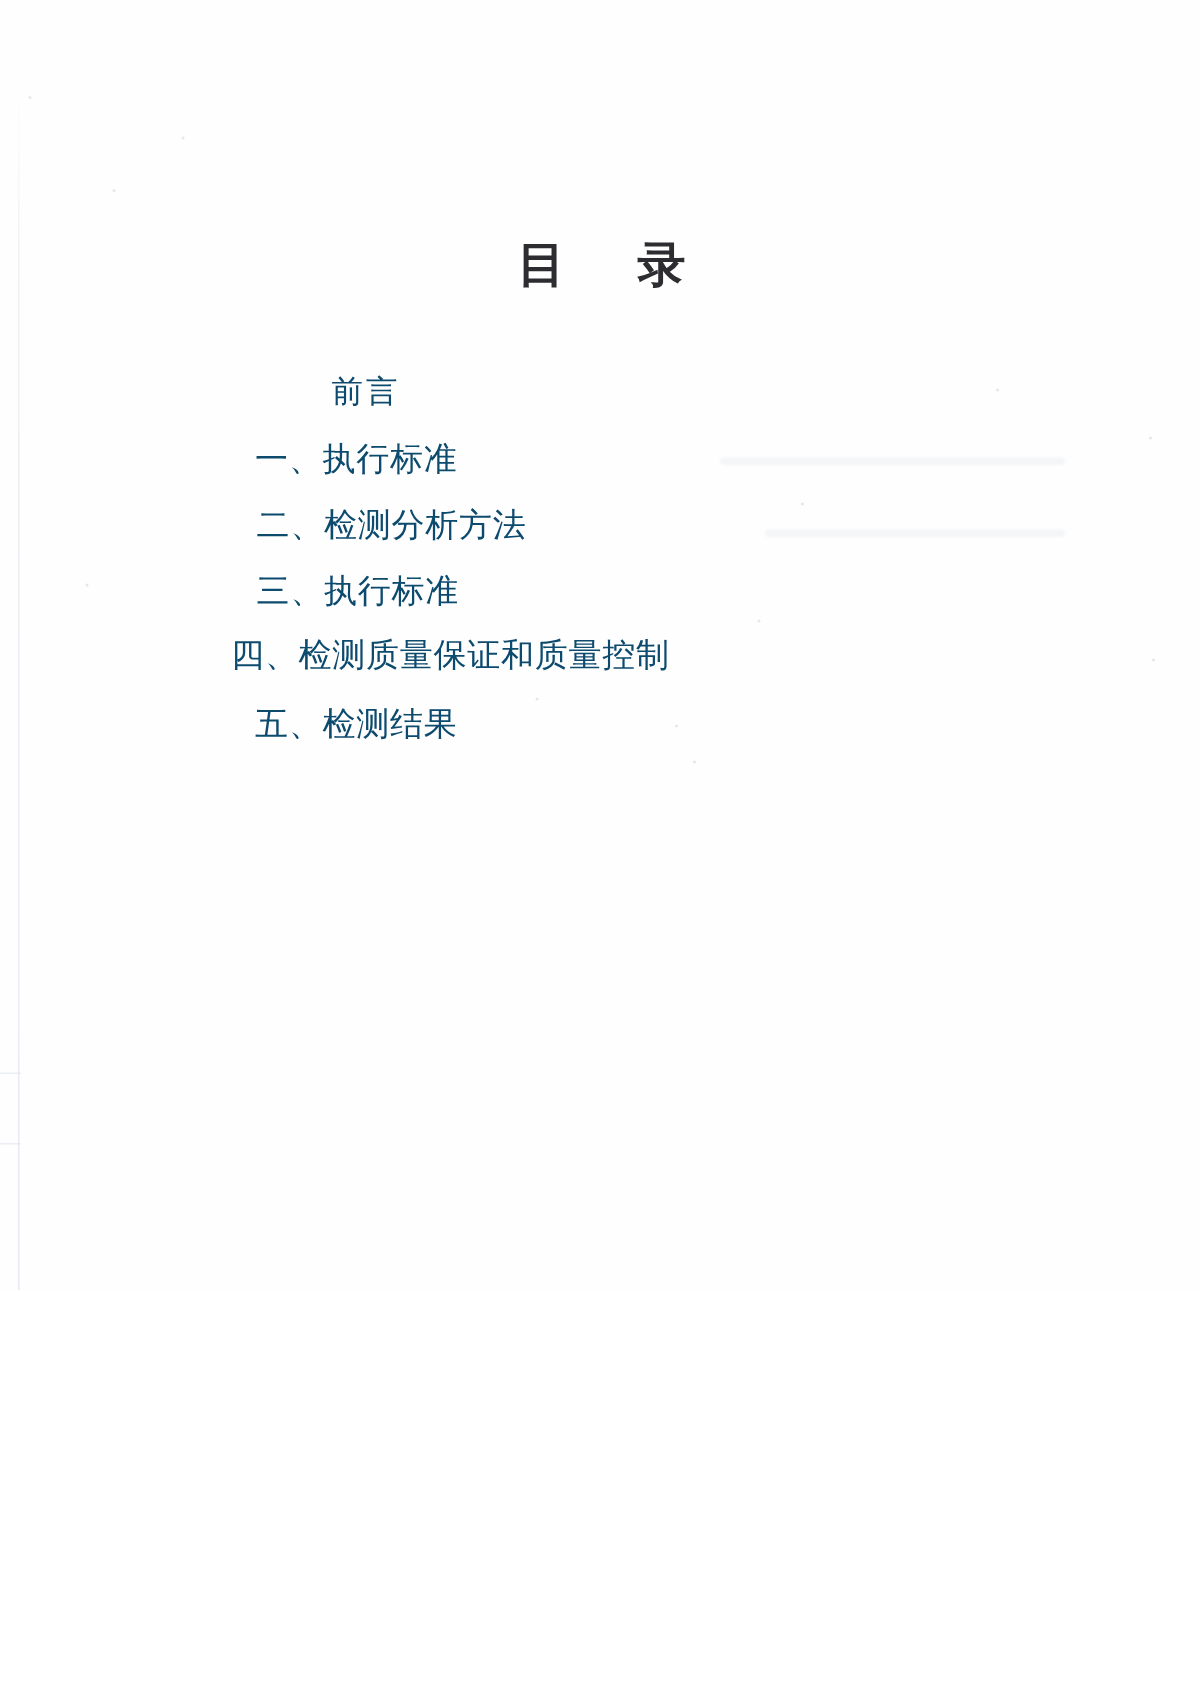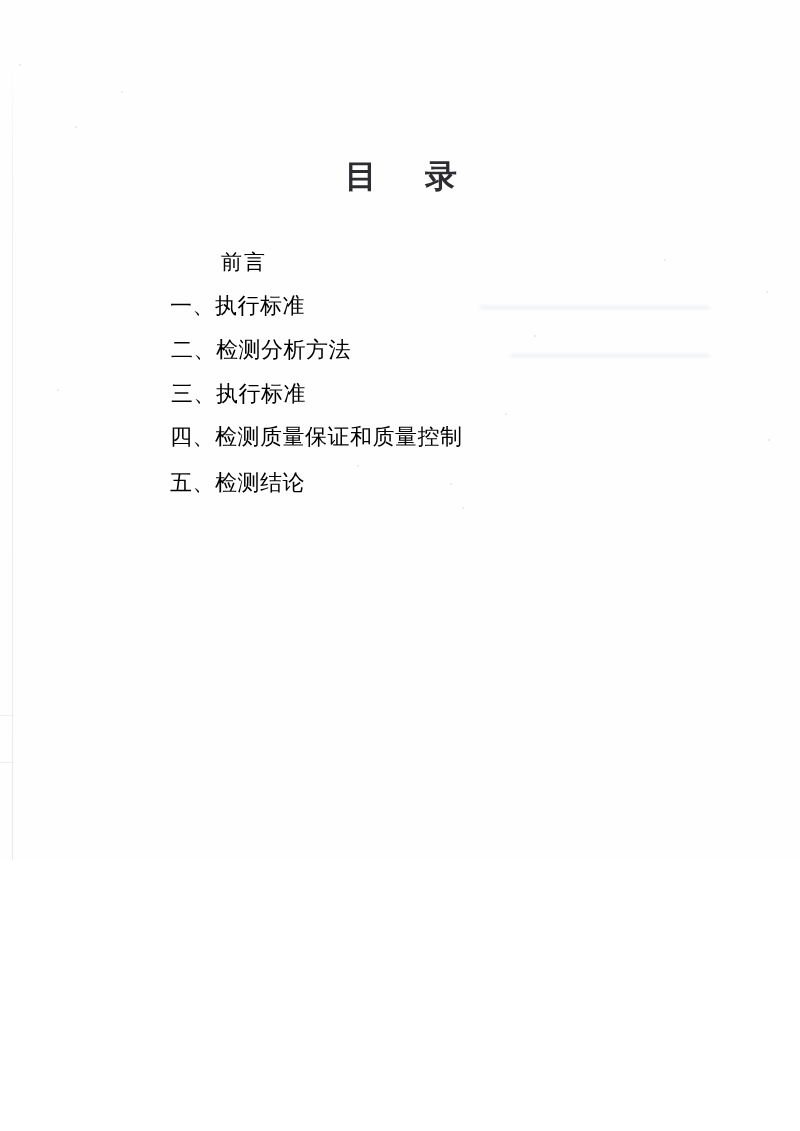--- a/index.html
+++ b/index.html
@@ -25,29 +25,29 @@
     font-size: 32px;
     line-height: 40px;
     font-weight: 600;
     letter-spacing: 8px;
     color: #2c2c31;
   }
   .toc-line {
     position: absolute;
     font-size: 22px;
     line-height: 30px;
-    color: #000000;
+    color: #0c4a6e;
     letter-spacing: 0.5px;
     white-space: nowrap;
   }
   .preface   { left: 221px; top: 247px; font-size: 21px; letter-spacing: 2px; }
   .item-1    { left: 170px; top: 291px; }
   .item-2    { left: 171px; top: 335px; }
   .item-3    { left: 171px; top: 379px; }
-  .item-4    { left: 170px; top: 422px; }
+  .item-4    { left: 154px; top: 422px; }
   .item-5    { left: 170px; top: 468px; }
   .item-6    { left: 171px; top: 514px; }
 
   
   .edge-line-vertical {
     position: absolute;
     left: 12px;
     top: 58px;
     width: 1px;
     height: 1048px;
@@ -133,21 +133,21 @@
   <div class="toc-line preface">前言</div>
 
   <div class="toc-line item-1">一、执行标准</div>
 
   <div class="toc-line item-2">二、检测分析方法</div>
 
   <div class="toc-line item-3">三、执行标准</div>
 
   <div class="toc-line item-4">四、检测质量保证和质量控制</div>
 
-  <div class="toc-line item-5">五、检测结论</div>
+  <div class="toc-line item-5">五、检测结果</div>
 
 
   <div class="edge-line-vertical"></div>
   <div class="edge-line-horizontal"></div>
   <div class="bottom-dashes"></div>
   <div class="edge-tick tick-1"></div>
   <div class="edge-tick tick-2"></div>
 
   <div class="speck sp1"></div>
   <div class="speck sp2"></div>

